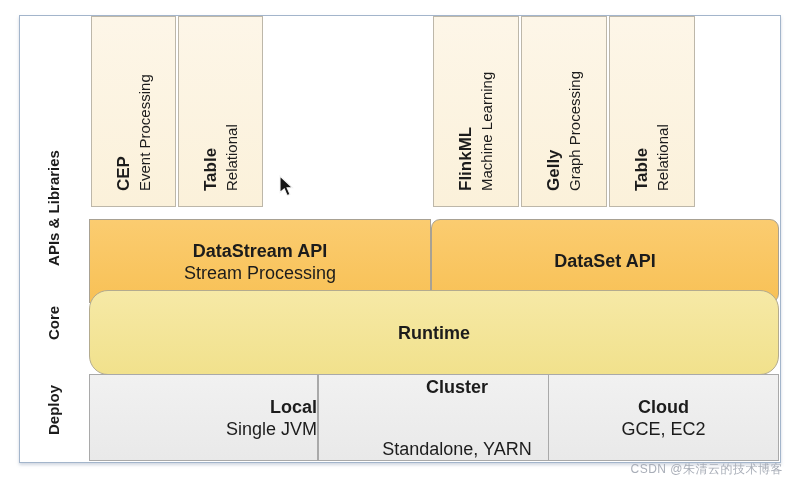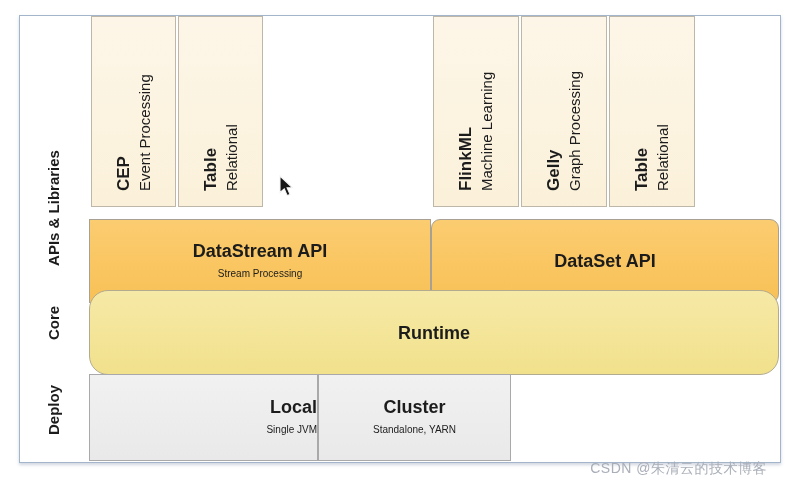--- a/index.html
+++ b/index.html
@@ -22,29 +22,29 @@
              border:1px solid #bdb7a9; overflow:visible; }
   .vtext { position:absolute; left:-43px; top:67px; width:170px; height:44px;
            transform:rotate(-90deg); text-align:left; }
   .lib-name { font-weight:bold; font-size:17px; line-height:23px; }
   .lib-sub  { font-size:15px; line-height:20px; }
 
   
   .cell { position:absolute; display:flex; flex-direction:column; align-items:center;
           justify-content:center; border:1px solid #a8a193; }
   .cell .name { font-weight:bold; font-size:18px; line-height:24px; }
-  .cell .sub  { font-size:10px; line-height:21px; }
+  .cell .sub  { font-size:18px; line-height:21px; }
 
   .api-cell    { top:191px; height:84px; background:linear-gradient(#fbcc70, #f8c156);margin-top:12px; }
   .core-cell   { top:274px; height:85px; left:0; width:690px;
                  background:linear-gradient(#f6e9a6, #f1e18c); border-color:#b3ab8f;border-radius:19px; }
   .deploy-cell { top:358px; height:87px; background:linear-gradient(#f1f1f1, #e9e9e9);
                  border-color:#a9a9a9; }
 
-  .watermark { position:absolute; right:30px; bottom:7px; font-size:14px;
+  .watermark { position:absolute; right:14px; bottom:7px; font-size:12px;
                color:#a9aeb8; letter-spacing:0.5px; }
 
   .cursor { position:absolute; left:278px; top:175px; width:17px; height:23px; }
 </style>
 </head>
 <body>
 
 <div class="frame">
 
   <div class="side-label" style="left:33px; top:192px;">APIs &amp; Libraries</div>
@@ -93,23 +93,27 @@
     </div>
 
     <div class="cell core-cell">
       <div class="name">Runtime</div>
     </div>
 
     <div class="cell deploy-cell" style="left:0; width:229px;align-items:flex-end;">
       <div class="name">Local</div>
       <div class="sub">Single JVM</div>
     </div>
-    <div class="cell deploy-cell" style="left:229px; width:193px;">
+    <div class="cell deploy-cell" style="left:229px; width:278px;justify-content:space-between;">
       <div class="name">Cluster</div>
       <div class="sub">Standalone, YARN</div>
+    </div>
+    <div class="cell deploy-cell" style="left:459px; width:231px;">
+      <div class="name">Cloud</div>
+      <div class="sub">GCE, EC2</div>
     </div>
 
   </div>
 </div>
 
 <div class="watermark">CSDN @朱清云的技术博客</div>
 
 <svg class="cursor" viewBox="0 0 17 23">
   <path d="M2 1 L2 17.5 L6.3 13.8 L9.2 20.6 L12 19.4 L9.1 12.8 L14.5 12.8 Z" fill="#161616" stroke="#f4f4f4" stroke-width="1.1"></path>
 </svg>

